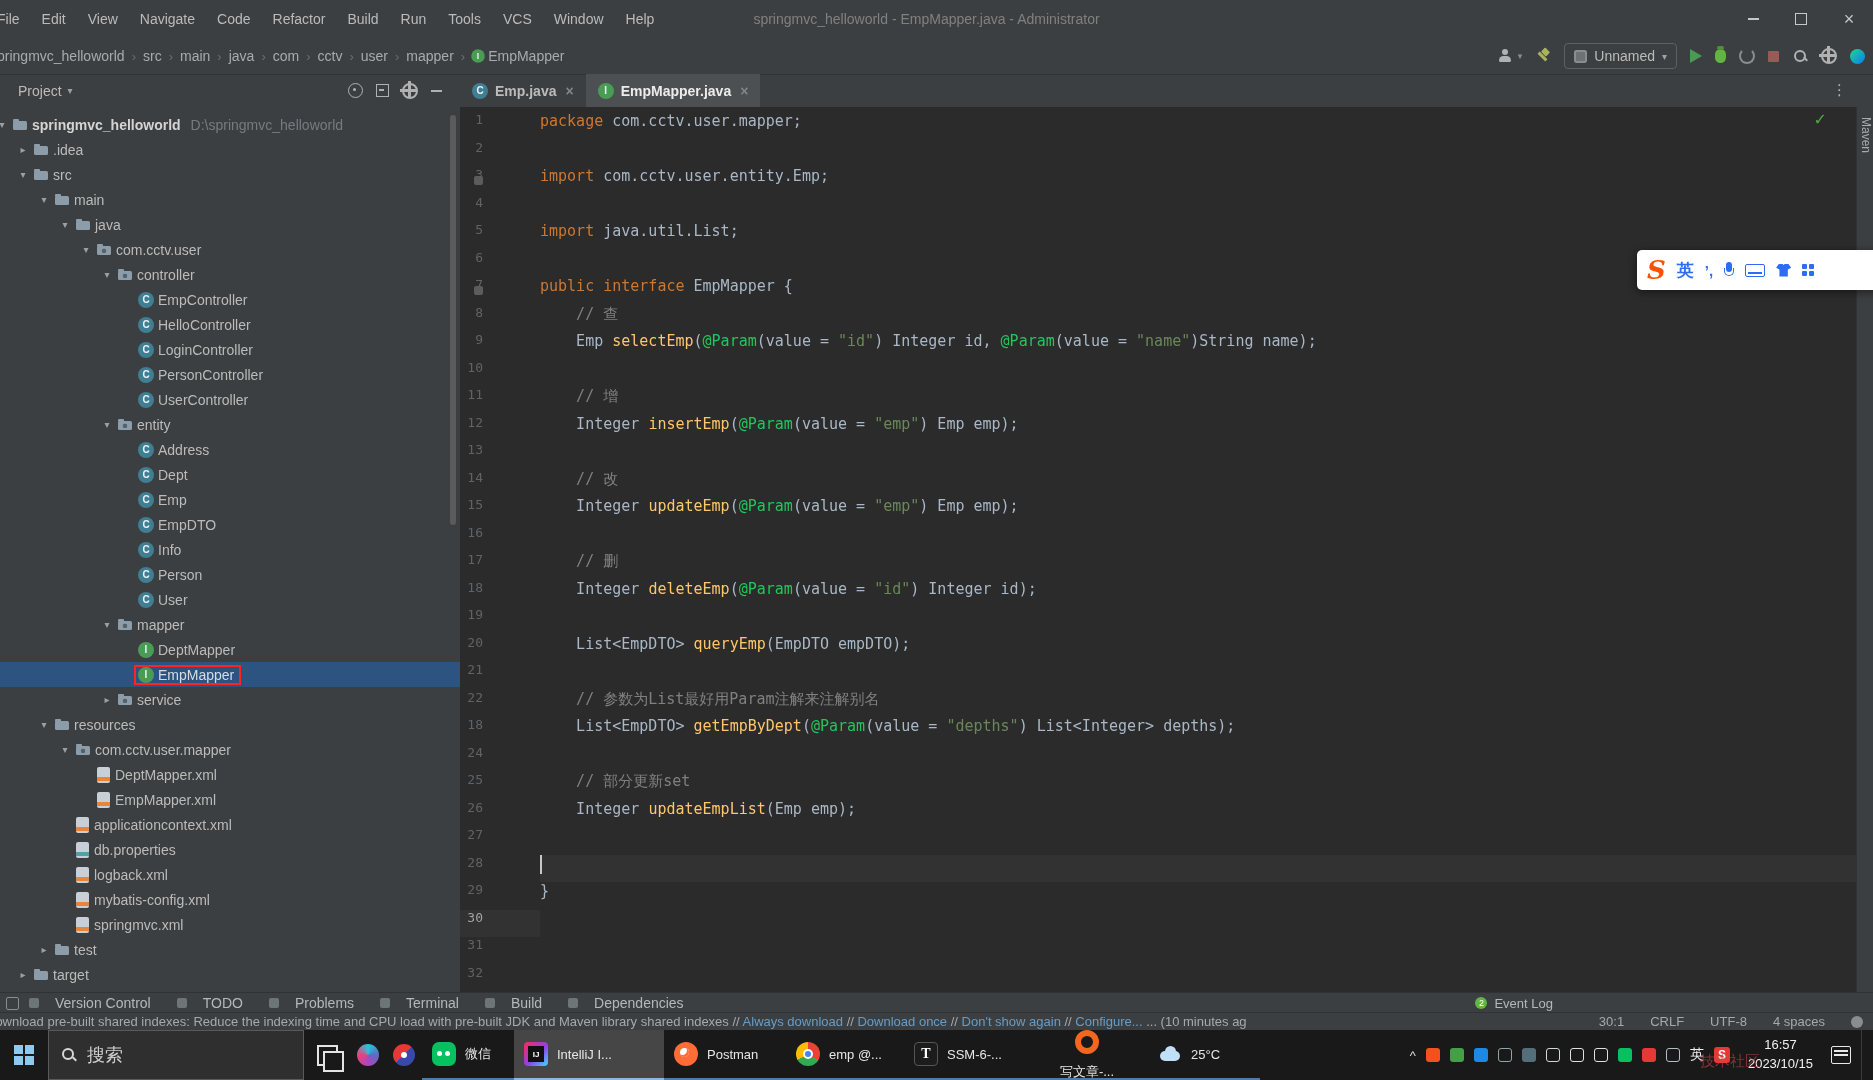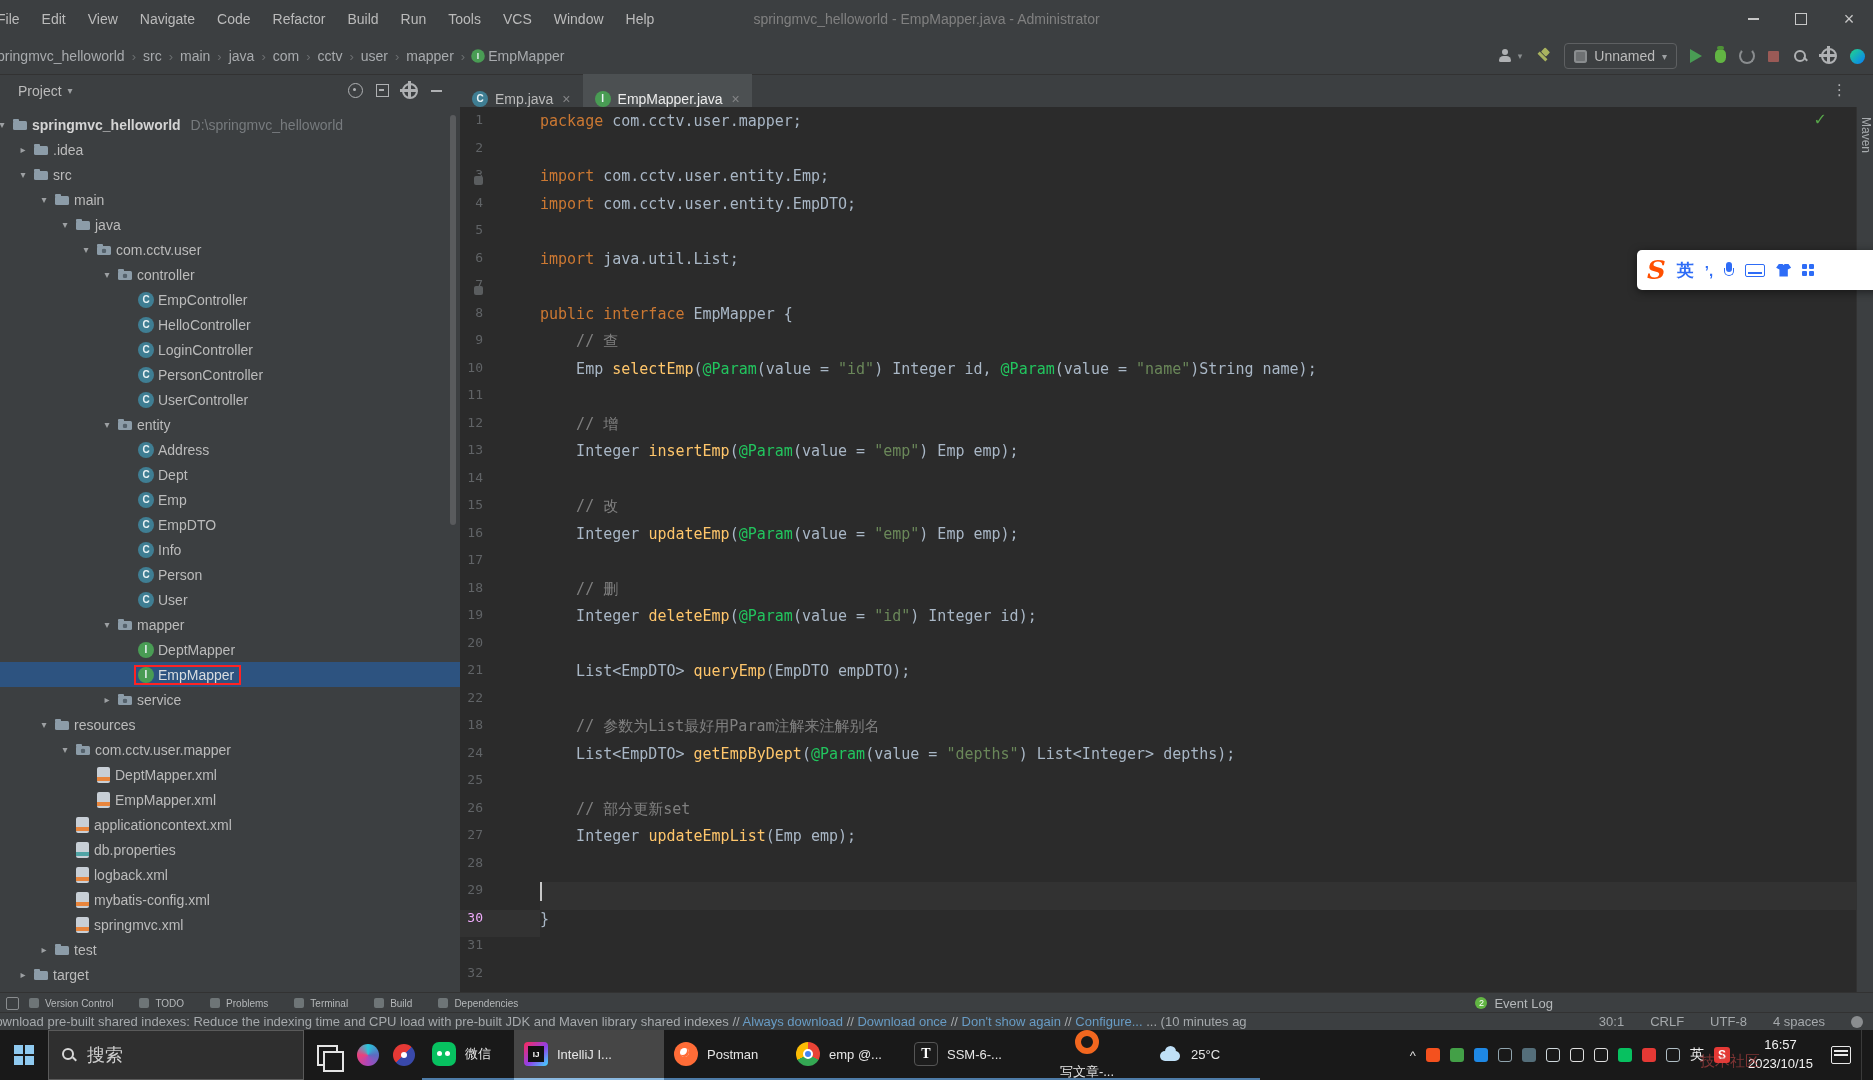--- a/index.html
+++ b/index.html
@@ -50,21 +50,21 @@
   .proj-header{position:absolute;left:0;top:0;width:480px;height:100%;display:flex;align-items:center;}
   .proj-title{padding-left:38px;font-size:14px;color:#BBBBBB;}
   .proj-caret{color:#9DA0A3;font-size:10px;margin-left:6px;}
   .proj-icons{position:absolute;right:18px;display:flex;align-items:center;gap:13px;}
   .icon-target{position:relative;width:13px;height:13px;border:1.5px solid #AFB1B3;border-radius:50%;}
   .icon-target::before{content:"";position:absolute;left:4px;top:4px;width:3px;height:3px;border-radius:50%;background:#AFB1B3;}
   .icon-collapse{position:relative;width:11px;height:11px;border:1.5px solid #AFB1B3;}
   .icon-collapse::before{content:"";position:absolute;left:2px;top:4px;width:5px;height:1.5px;background:#AFB1B3;}
   .icon-minus{width:11px;height:2px;background:#AFB1B3;}
   #tabs{position:absolute;left:480px;top:0;height:100%;display:flex;}
-  .tab{display:flex;align-items:center;gap:7px;padding:8px 12px;font-size:14px;color:#BBBBBB;height:100%;}
+  .tab{display:flex;align-items:center;gap:7px;padding:0 12px;font-size:14px;color:#BBBBBB;height:100%;font-weight:bold;}
   .tab.active{background:#4C5052;color:#ECECEC;}
   .tab .close{color:#848587;font-size:14px;margin-left:2px;}
   .tabbar-dots{position:absolute;right:26px;top:7px;color:#AFB1B3;font-size:15px;}
   
   .main{position:absolute;left:0;top:107px;width:100%;height:885px;}
   .project-panel{position:absolute;left:0;top:0;width:480px;height:100%;background:#3C3F41;overflow:hidden;border-right:1px solid #323232;}
   #tree{padding-top:5px;}
   .tree-row{display:flex;align-items:center;gap:4px;height:25px;font-size:14px;color:#BBBBBB;white-space:nowrap;}
   .tree-row.sel{background:#2D5380;color:#D8DCDF;}
   .chev{width:12px;text-align:center;color:#9DA0A3;font-size:10px;flex:none;}
@@ -83,36 +83,36 @@
   .ti-ifc::after{content:"I";}
   .ti-xml,.ti-file{width:13px;height:16px;background:#C8CFD6;border-radius:2px;margin:0 1px;}
   .ti-xml::after{content:"";position:absolute;left:0;right:0;bottom:2px;height:4px;background:#E8853C;}
   .ti-file::after{content:"";position:absolute;left:0;right:0;bottom:2px;height:4px;background:#4FA3A5;}
   .panel-scroll{position:absolute;right:4px;top:8px;width:6px;height:410px;border-radius:3px;background:#595B5D;}
   
   .editor{position:absolute;left:480px;top:0;width:1397px;height:885px;background:#2B2B2B;overflow:hidden;}
   #gutter{position:absolute;left:0;top:5px;width:80px;}
   #gutter .ln{height:27.5px;line-height:27.5px;text-align:right;padding-right:57px;
     font:13px "DejaVu Sans Mono","Liberation Mono",monospace;color:#606366;}
-  #gutter .ln.cur{background:#323232;color:#f0abfc;}
+  #gutter .ln.cur{background:#323232;color:#a3a3a3;}
   .gmark{position:absolute;left:14px;width:9px;height:9px;background:#5A5D5F;border-radius:2px;}
   #code{position:absolute;left:80px;top:5px;right:0;}
   .cl{height:27.5px;line-height:27.5px;white-space:pre;font:15px "DejaVu Sans Mono","Liberation Mono",monospace;color:#A9B7C6;}
   .cl.cur{background:#323232;}
   .sk{color:#CC7832;} .sd{color:#A9B7C6;} .sm{color:#FFC66B;} .sa{color:#22c55e;} .ss{color:#6A8759;} .sc{color:#808080;}
   .caret{display:inline-block;width:2px;height:19px;background:#C8C8C8;vertical-align:middle;}
   .inspect-check{position:absolute;right:30px;top:3px;color:#57A64A;font-size:16px;font-weight:700;}
   
   .stripe{position:absolute;right:0;top:0;width:16px;height:885px;background:#3C3F41;border-left:1px solid #323232;}
   .stripe-label{writing-mode:vertical-rl;font-size:12px;color:#A7ABAE;margin:10px auto 0;display:block;text-align:center;width:100%;}
   
   .btoolbar{position:absolute;left:0;top:992px;width:100%;height:20px;background:#3C3F41;border-top:1px solid #323232;display:flex;align-items:center;}
   .bwin-ic{width:11px;height:11px;border:1.5px solid #8A8D8F;border-radius:2px;margin:0 10px 0 26px;flex:none;}
   #bbar-items{display:flex;align-items:center;gap:26px;}
-  .bbar-item{display:flex;align-items:center;gap:6px;font-size:10px;color:#B5B8BA;white-space:nowrap;}
+  .bbar-item{display:flex;align-items:center;gap:16px;font-size:14px;color:#B5B8BA;white-space:nowrap;}
   .bbar-ic{width:10px;height:10px;background:#6E7577;border-radius:2px;}
   .eventlog{position:absolute;right:320px;display:flex;align-items:center;gap:7px;font-size:13px;color:#B5B8BA;}
   .eventlog .dot{width:12px;height:12px;border-radius:50%;background:#62B543;color:#FFF;font-size:9px;display:flex;align-items:center;justify-content:center;}
   .statusbar{position:absolute;left:0;top:1012px;width:100%;height:18px;background:#3C3F41;border-top:1px solid #323232;font-size:13px;}
   #status-msg{position:absolute;left:6px;top:1px;width:1590px;white-space:nowrap;overflow:hidden;color:#A5A9AC;}
   #status-msg .lnk{color:#689CC5;}
   .status-right{position:absolute;right:10px;top:1px;display:flex;align-items:center;gap:26px;color:#A5A9AC;}
   .icon-hector{width:12px;height:12px;border-radius:50%;background:#8A8D8F;}
   
   .ime{position:absolute;left:1637px;top:250px;width:232px;height:40px;background:#FFFFFF;border-radius:5px;
@@ -496,21 +496,20 @@
             <div class="ln cur">30</div>
             <div class="ln">31</div>
             <div class="ln">32</div>
             <span class="gmark" style="top: 64px;"></span>
             <span class="gmark" style="top: 174px;"></span>
           </div>
         <div id="code">
             <div class="cl"><span class="sk">package</span><span class="sd"> com.cctv.user.mapper;</span></div>
             <div class="cl"></div>
             <div class="cl"><span class="sk">import</span><span class="sd"> com.cctv.user.entity.Emp;</span></div>
-            <div class="cl"><span class="sk">import</span><span class="sd"> com.cctv.user.entity.EmpDTO;</span></div>
             <div class="cl"></div>
             <div class="cl"><span class="sk">import</span><span class="sd"> java.util.List;</span></div>
             <div class="cl"></div>
             <div class="cl"><span class="sk">public</span><span class="sd"> </span><span class="sk">interface</span><span class="sd"> EmpMapper {</span></div>
             <div class="cl"><span class="sc">    // 查</span></div>
             <div class="cl"><span class="sd">    Emp </span><span class="sm">selectEmp</span><span class="sd">(</span><span class="sa">@Param</span><span class="sd">(value = </span><span class="ss">"id"</span><span class="sd">) Integer id, </span><span class="sa">@Param</span><span class="sd">(value = </span><span class="ss">"name"</span><span class="sd">)String name);</span></div>
             <div class="cl"></div>
             <div class="cl"><span class="sc">    // 增</span></div>
             <div class="cl"><span class="sd">    Integer </span><span class="sm">insertEmp</span><span class="sd">(</span><span class="sa">@Param</span><span class="sd">(value = </span><span class="ss">"emp"</span><span class="sd">) Emp emp);</span></div>
             <div class="cl"></div>

